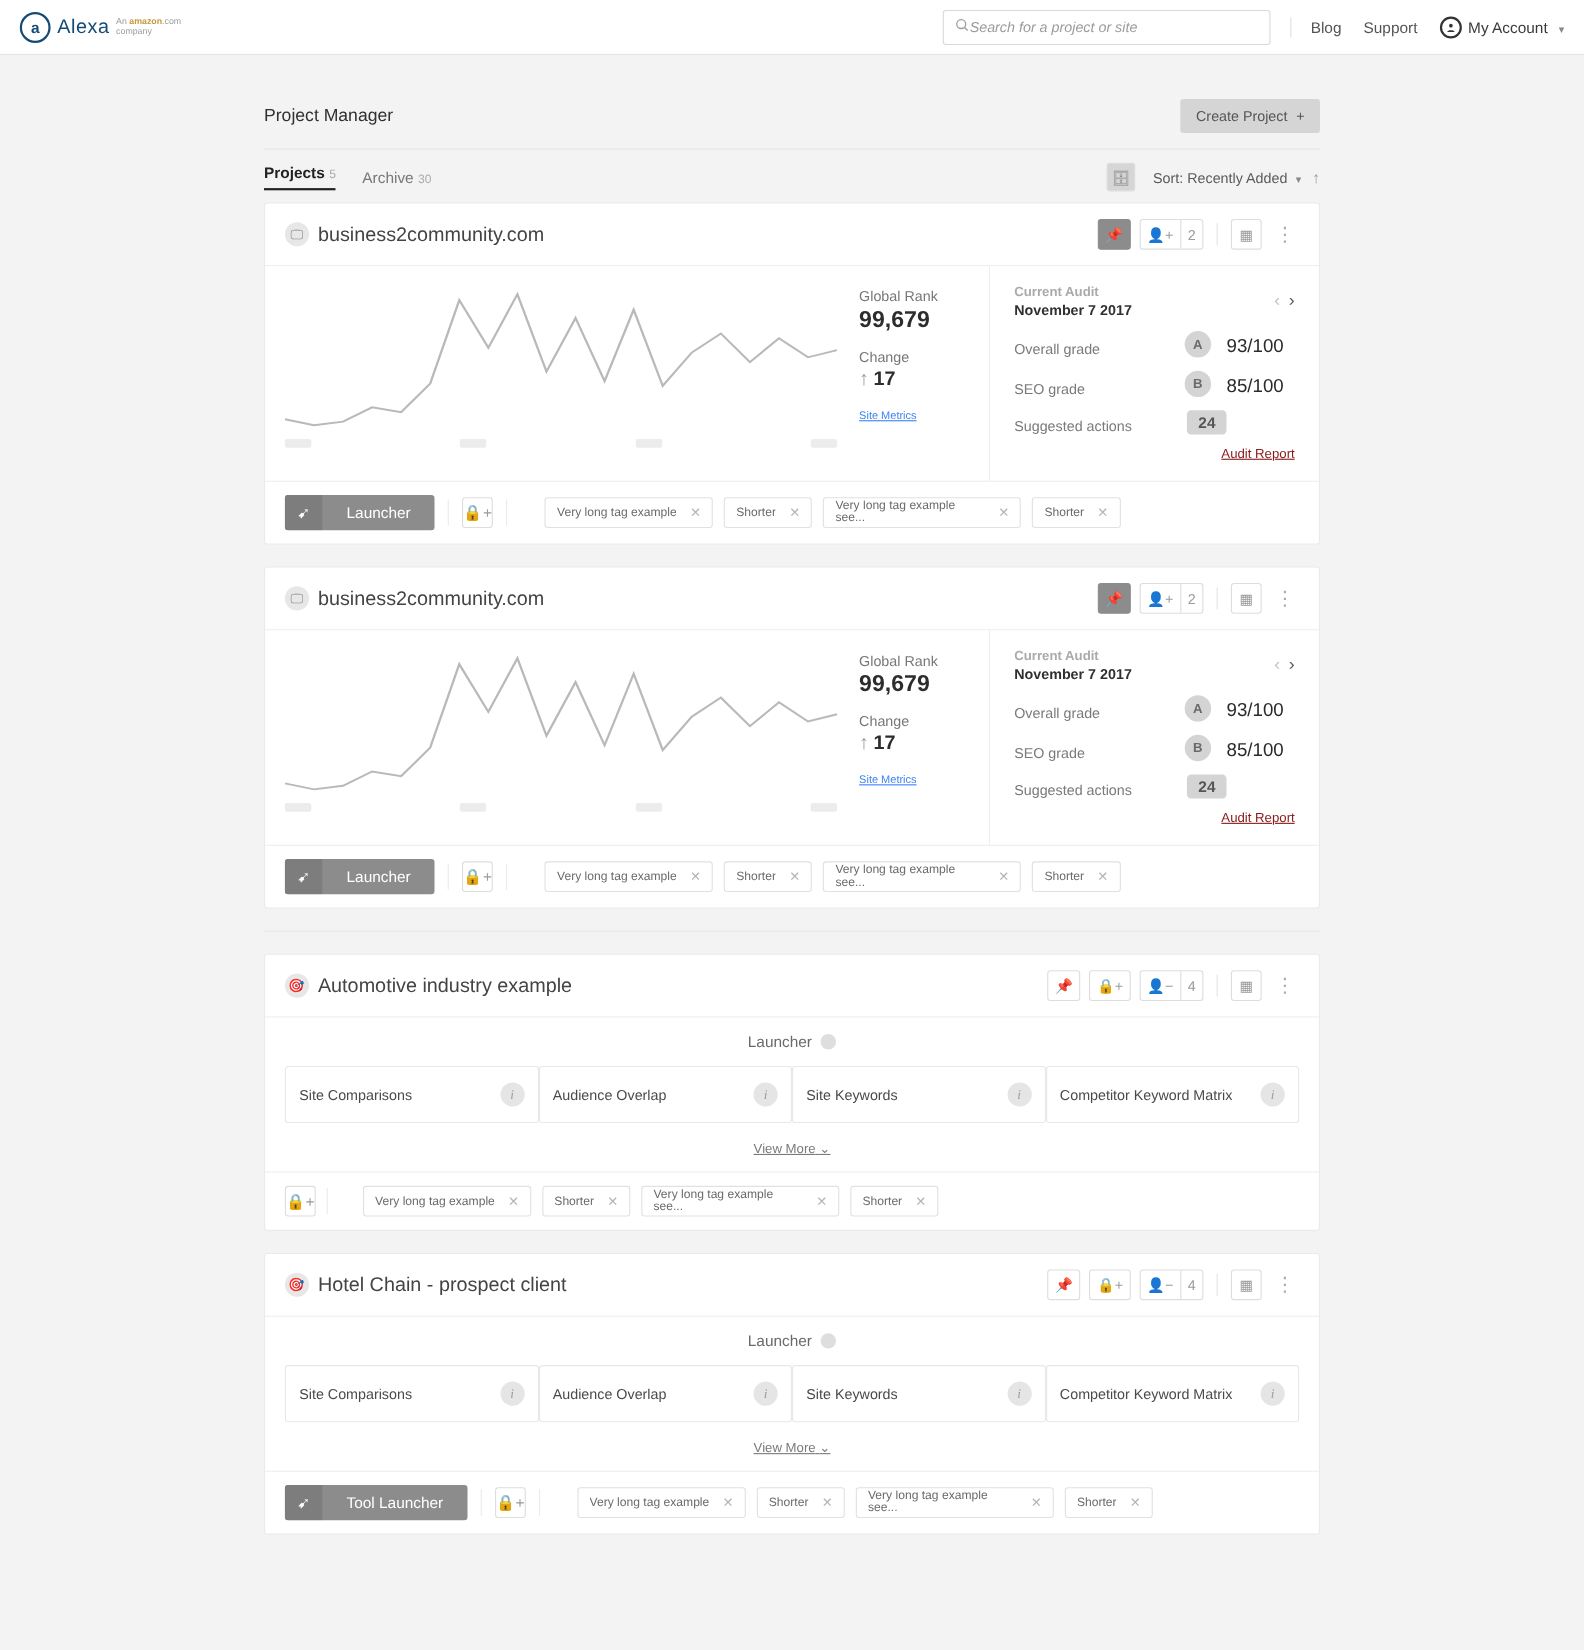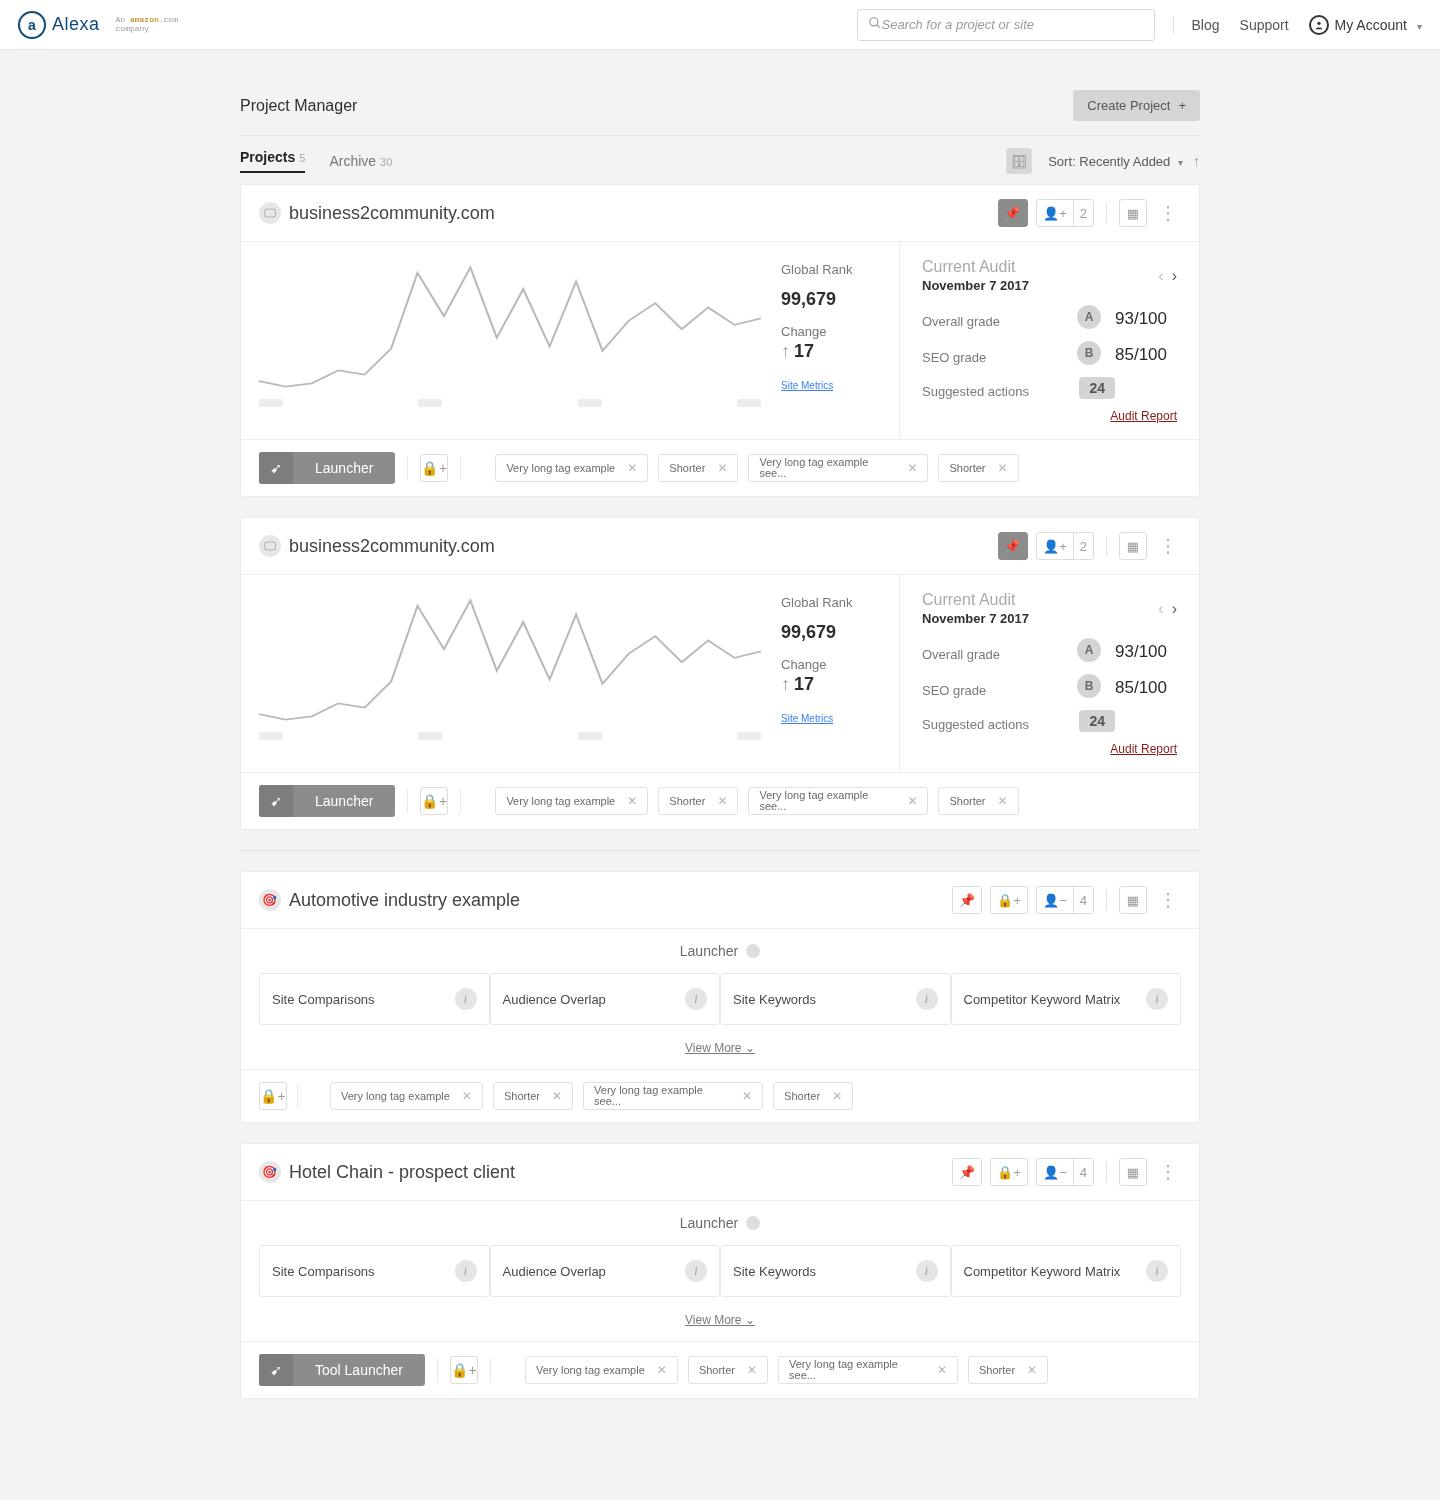--- a/index.html
+++ b/index.html
@@ -28,25 +28,24 @@
   .logo-mark {
     width: 28px; height: 28px;
     border: 2px solid #124a78;
     border-radius: 50%;
     display: flex; align-items: center; justify-content: center;
     font-weight: 600;
     font-size: 14px;
   }
   .logo-text { font-size: 18px; letter-spacing: 0.5px; font-weight: 500; }
   .amazon-sub {
-    margin-left: 16px;
+    margin-left: 6px;
     font-size: 8px;
     color: #9b9b9b;
     line-height: 1.1;
-    font-family: Liberation Mono, monospace;
   }
   .amazon-sub b { color: #c59a3c; }
   .top-nav .spacer { flex: 1; }
   .search-wrap {
     width: 298px;
     height: 32px;
     border: 1px solid #d9d9d9;
     border-radius: 3px;
     display: flex;
     align-items: center;
@@ -181,31 +180,31 @@
   .chart-x {
     display:flex; justify-content:space-between;
     margin-top:4px;
   }
   .chart-x span { width:24px;height:8px;background:#ececec;border-radius:2px;}
   .stats {
     width: 120px; padding-left: 20px;
     font-size: 13px; color:#777;
   }
   .stats .label { font-size: 13px; }
-  .stats .big { font-size: 18px; font-weight:600; color:#2d2d2d; margin-top:12px; margin-bottom:14px;}
+  .stats .big { font-size: 21px; font-weight:600; color:#2d2d2d; margin-top:2px; margin-bottom:14px;}
   .stats .change { display:flex;align-items:center;gap:4px;font-size:18px;font-weight:600;color:#2d2d2d;margin-top:2px;}
   .stats .link { text-decoration: underline; font-size:10px; color:#3b82f6; margin-top:18px; display:block; cursor:pointer;}
 
   .body-right {
     width: 300px; border-left:1px solid #eee;
     padding: 16px 22px;
     font-size: 13px;
   }
   .br-head { display:flex;align-items:center;justify-content:space-between; }
-  .br-head .tiny { color:#aaa; font-size:16px; }
+  .br-head .tiny { color:#aaa; font-size:12px;font-weight:bold; }
   .br-head .date { font-weight:600; color:#303030; margin-top:2px; }
   .nav-arrows { display:flex; gap:8px; font-size:16px; color:#c3c3c3; }
   .nav-arrows .enabled { color:#5b5b5b; cursor:pointer; }
   .br-row {
     display:flex;align-items:flex-end;justify-content:space-between;
     margin-top: 12px;
   }
   .br-row .lbl { color:#7a7a7a; flex:1;}
   .gradecirc {
     width:24px;height:24px;border-radius:50%;background:#d4d4d4;

